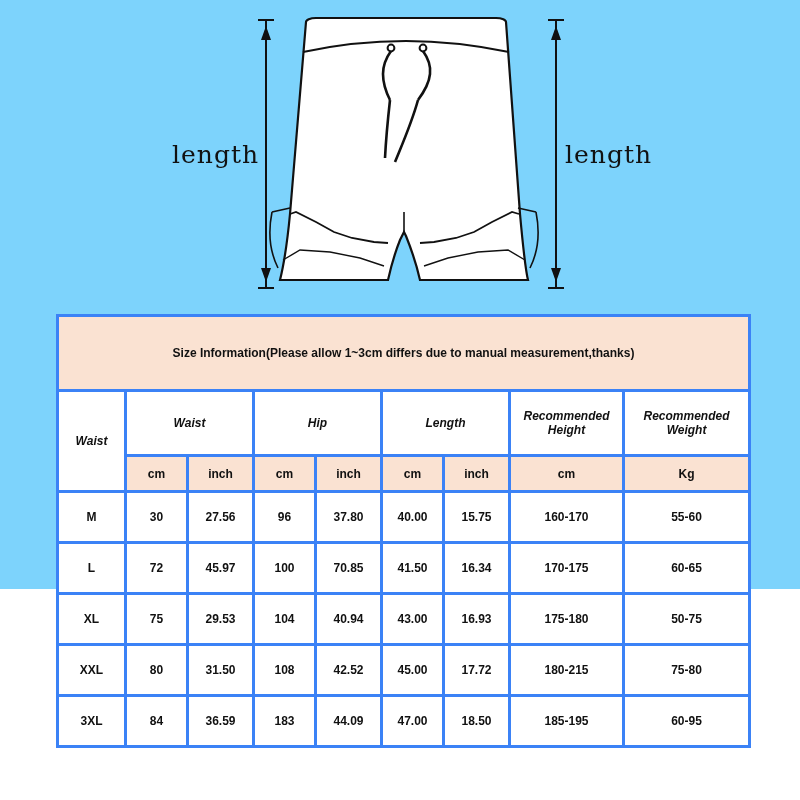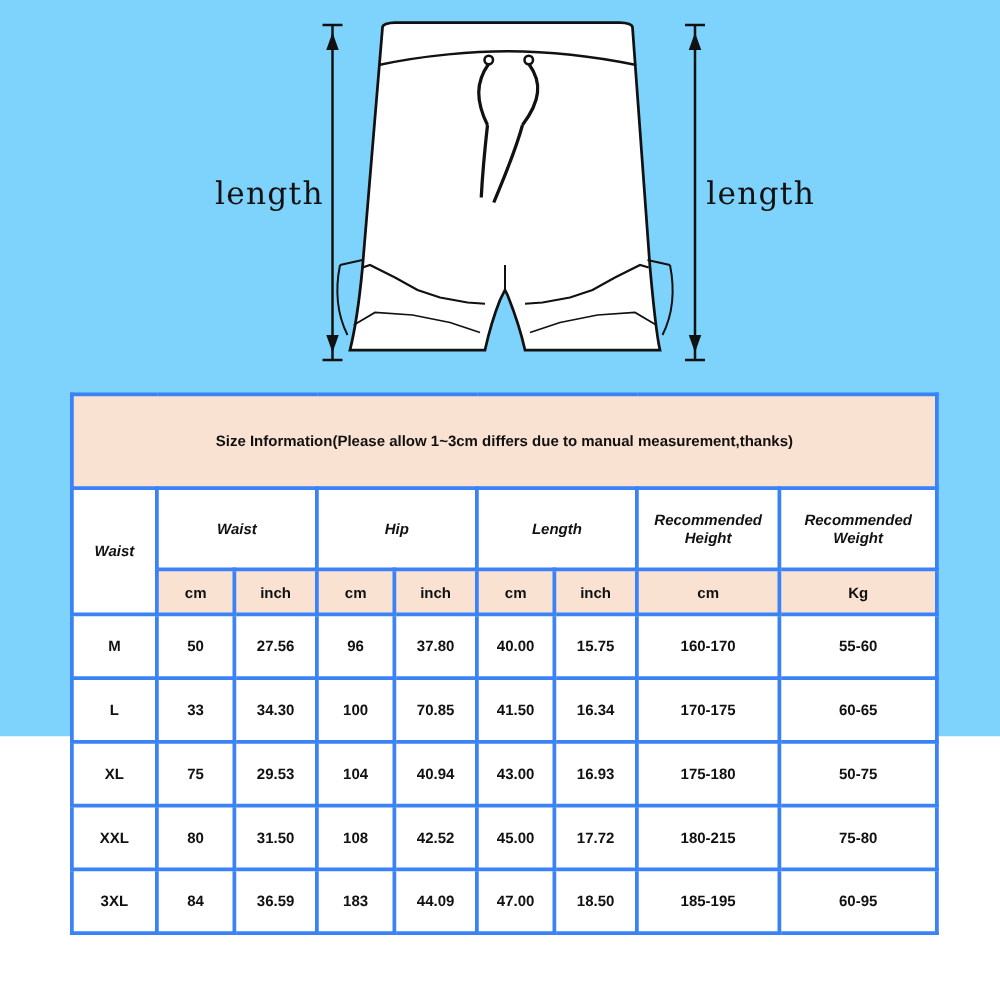--- a/index.html
+++ b/index.html
@@ -191,33 +191,33 @@
         <td>cm</td>
         <td>inch</td>
         <td>cm</td>
         <td>inch</td>
         <td>cm</td>
         <td>Kg</td>
       </tr>
 
       <tr class="data-row">
         <td>M</td>
-        <td>50</td>
+        <td>30</td>
         <td>27.56</td>
         <td>96</td>
         <td>37.80</td>
         <td>40.00</td>
         <td>15.75</td>
         <td class="left-align">160-170</td>
         <td class="left-align">55-60</td>
       </tr>
       <tr class="data-row">
         <td>L</td>
-        <td>33</td>
-        <td>34.30</td>
+        <td>72</td>
+        <td>45.97</td>
         <td>100</td>
         <td>70.85</td>
         <td>41.50</td>
         <td>16.34</td>
         <td class="left-align">170-175</td>
         <td class="left-align">60-65</td>
       </tr>
       <tr class="data-row">
         <td>XL</td>
         <td>75</td>

